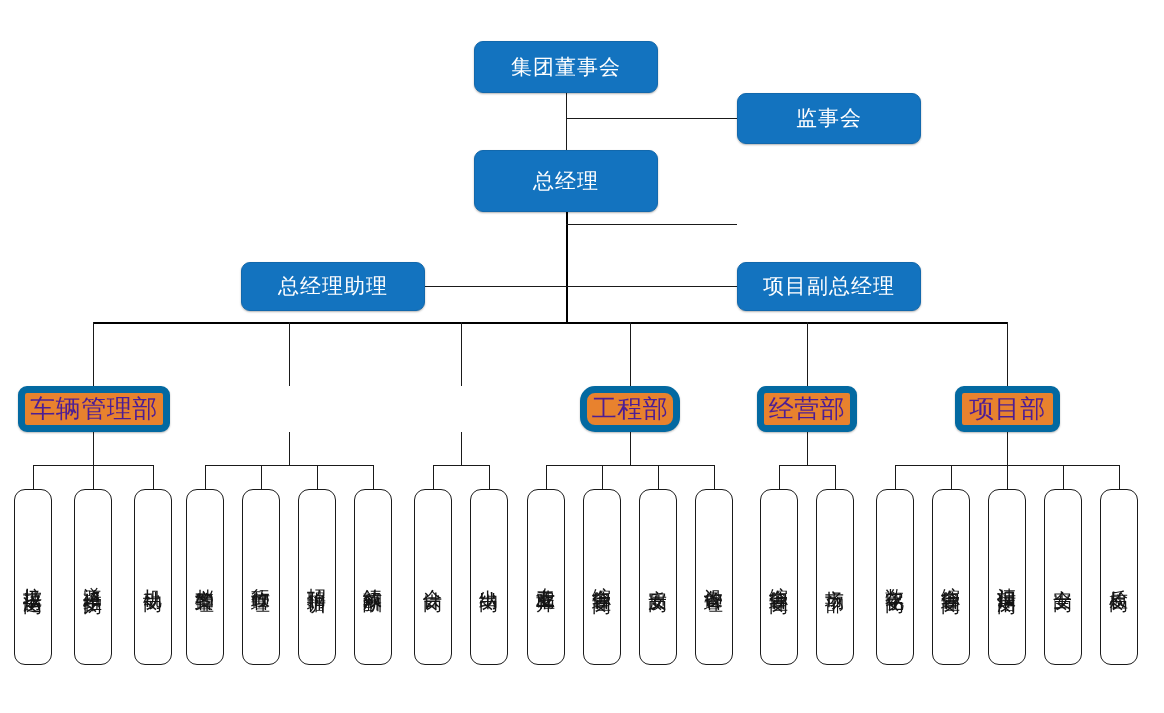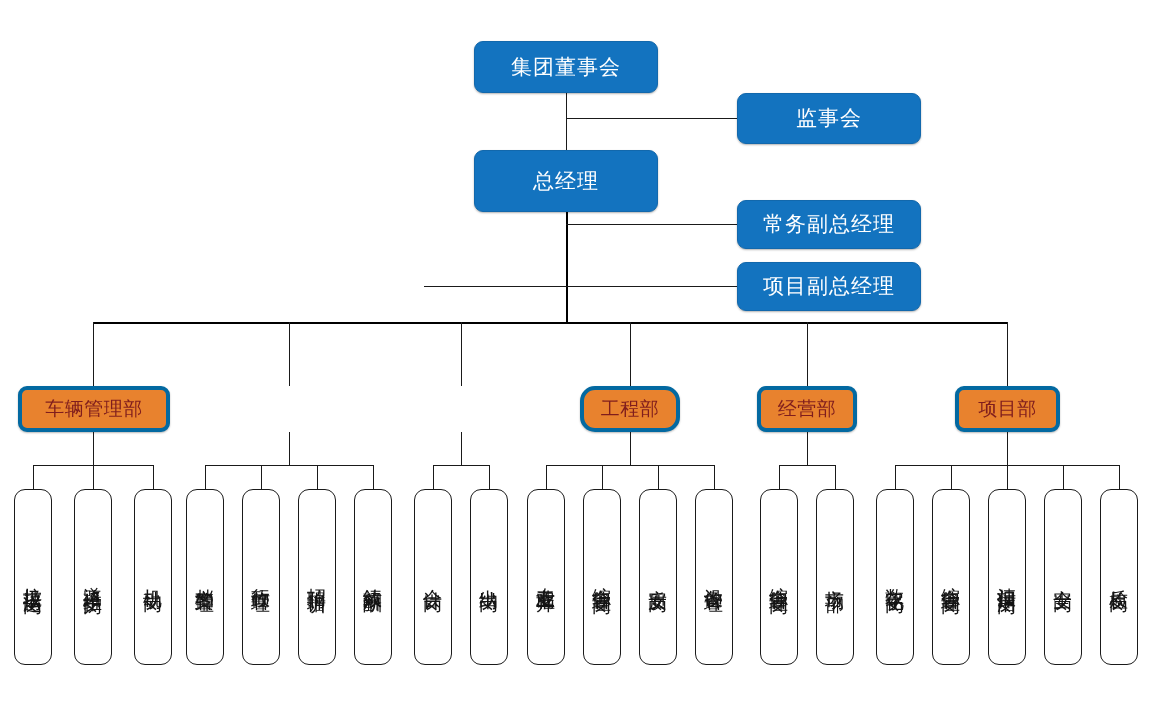--- a/index.html
+++ b/index.html
@@ -42,23 +42,23 @@
   .box.blue {
     background: #1373BF;
     color: #ffffff;
     border: 1px solid #1268AC;
     font-size: 21px;
     letter-spacing: 1px;
     box-shadow: 0 1px 2px rgba(0,0,0,0.30);
   }
   .box.orange {
     background: #E8822E;
-    color: #7f1d1d;
-    border: 4px solid #0369a1;
-    font-size: 19px;
+    color: #4c1d95;
+    border: 7px solid #0369a1;
+    font-size: 25px;
     letter-spacing: 0.5px;
     box-shadow: 0 1px 2px rgba(0,0,0,0.28);
   }
   
   .box.leaf {
     background: #ffffff;
     color: #141414;
     border: 1.6px solid #1a1a1a;
     border-radius: 11px;
     font-size: 19px;
@@ -86,24 +86,24 @@
 
   <div class="ln h" style="left:566px; top:286px; width:171px;"></div>
   <div class="ln h" style="left:424px; top:286px; width:142px;"></div>
 
   <div class="box blue" style="left:474px; top:41px; width:184px; height:52px;">集团董事会</div>
 
   <div class="box blue" style="left:737px; top:93px; width:184px; height:51px;">监事会</div>
 
   <div class="box blue" style="left:474px; top:150px; width:184px; height:62px;">总经理</div>
 
-  <div class="box blue" style="left:737px; top:200px; width:184px; height:49px;">常务副总经理</div>
 
   <div class="box blue" style="left:737px; top:262px; width:184px; height:49px;">项目副总经理</div>
 
+  <div class="box blue" style="left:241px; top:262px; width:184px; height:49px;">总经理助理</div>
 
   <div class="ln h thick" style="left:93px; top:322px; width:915px; height:1.6px;"></div>
 
   <div class="ln v" style="left:93px;  top:322px; height:64px;"></div>
   <div class="ln v" style="left:289px; top:322px; height:64px;"></div>
   <div class="ln v" style="left:461px; top:322px; height:64px;"></div>
   <div class="ln v" style="left:630px; top:322px; height:64px;"></div>
   <div class="ln v" style="left:807px; top:322px; height:64px;"></div>
   <div class="ln v" style="left:1007px;top:322px; height:64px;"></div>
 

